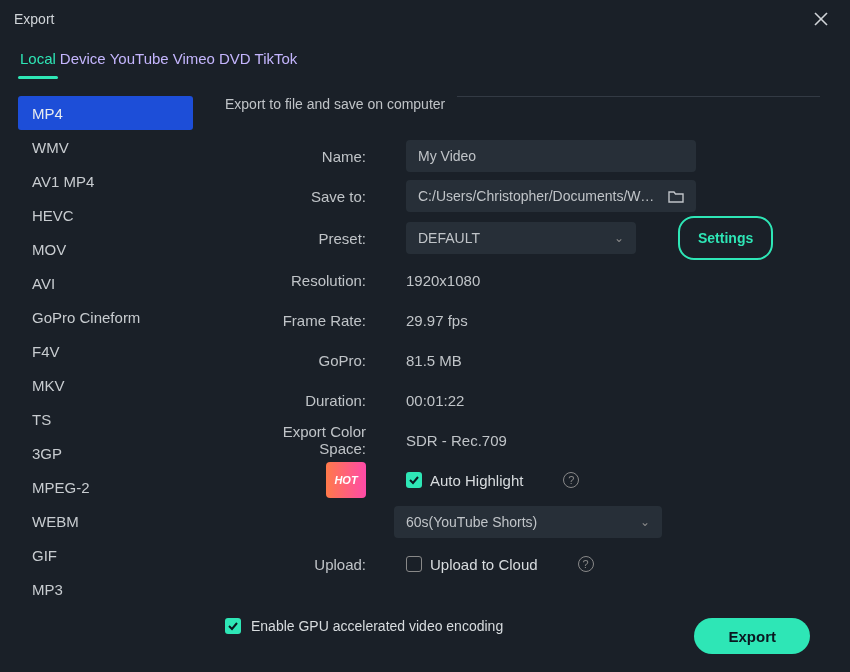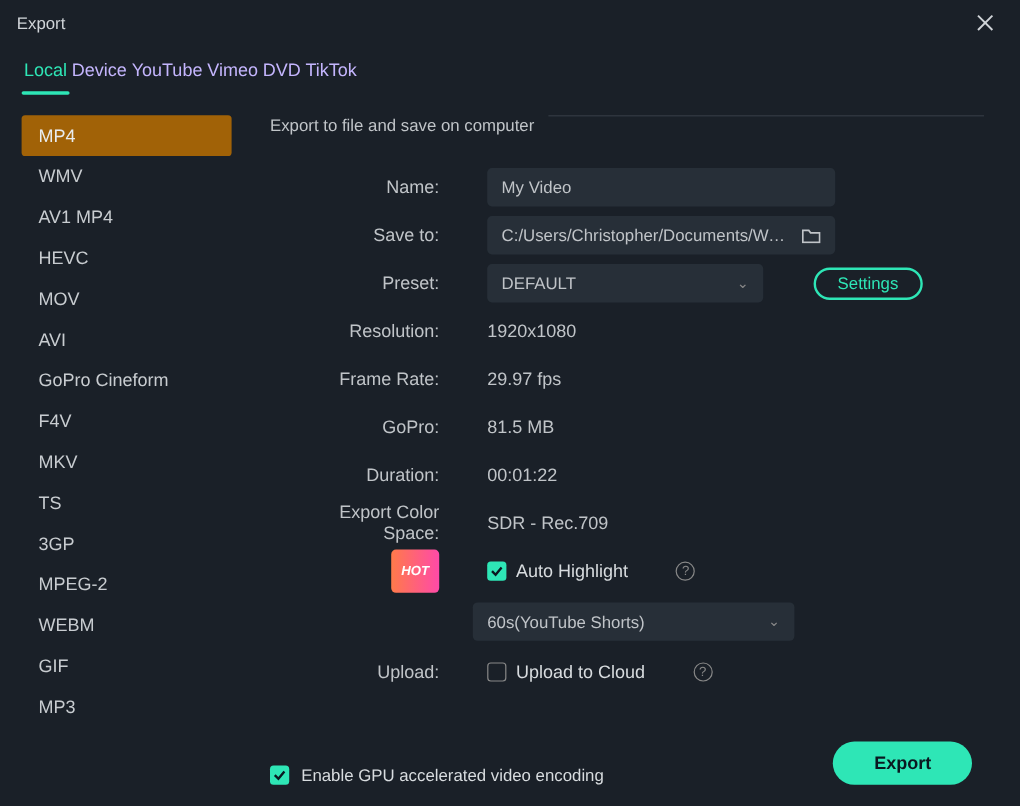--- a/index.html
+++ b/index.html
@@ -65,21 +65,21 @@
     display: flex;
     align-items: center;
     padding-left: 14px;
     border-radius: 3px;
     cursor: pointer;
     font-size: 15px;
     color: #c8ccd0;
     margin-right: 2px;
   }
   .format-item.active {
-    background: #a16207;
+    background: #1d4ed8;
     color: #e8ecef;
   }
 
   .main {
     flex: 1;
     padding: 18px 30px 0 30px;
     position: relative;
     display: flex;
     flex-direction: column;
   }
@@ -140,28 +140,28 @@
     overflow: hidden;
     text-overflow: ellipsis;
   }
   .folder-icon { margin-left: 8px; cursor: pointer; flex-shrink: 0; display:flex; align-items:center; }
   .folder-icon svg { width: 16px; height: 14px; }
   .select-input { width: 230px; justify-content: space-between; cursor: pointer; }
   .select-input .chev { font-size: 12px; color: #888; }
 
   .settings-btn {
     margin-left: 16px;
-    height: 27px;
+    height: 44px;
     padding: 0 18px;
     border: 2px solid #2ee6b6;
     border-radius: 16px;
     background: transparent;
     color: #2ee6b6;
     font-size: 14px;
-    font-weight: 400;
+    font-weight: 700;
     cursor: pointer;
   }
 
   .hot-badge {
     display: inline-flex;
     align-items: center;
     justify-content: center;
     width: 40px; height: 36px;
     border-radius: 4px;
     background: linear-gradient(90deg, #ff7a4a, #ff4aa8);
@@ -202,21 +202,21 @@
     margin-left: 14px;
     cursor: pointer;
   }
 
   .highlight-select { margin-left: 159px; margin-top: 6px; margin-bottom: 6px; }
 
   .footer {
     margin-top: auto;
     padding: 14px 0 18px 0;
     display: flex;
-    align-items: flex-end;
+    align-items: flex-start;
   }
   .footer .gpu-check { display: flex; align-items: center; cursor: pointer; }
   .footer .gpu-check .checkbox { margin-right: 10px; }
   .footer .gpu-label { color: #d8dcdf; font-size: 14px; }
   .export-btn {
     margin-left: auto;
     margin-right: 10px;
     height: 36px;
     padding: 0 34px;
     background: #2ee6b6;

